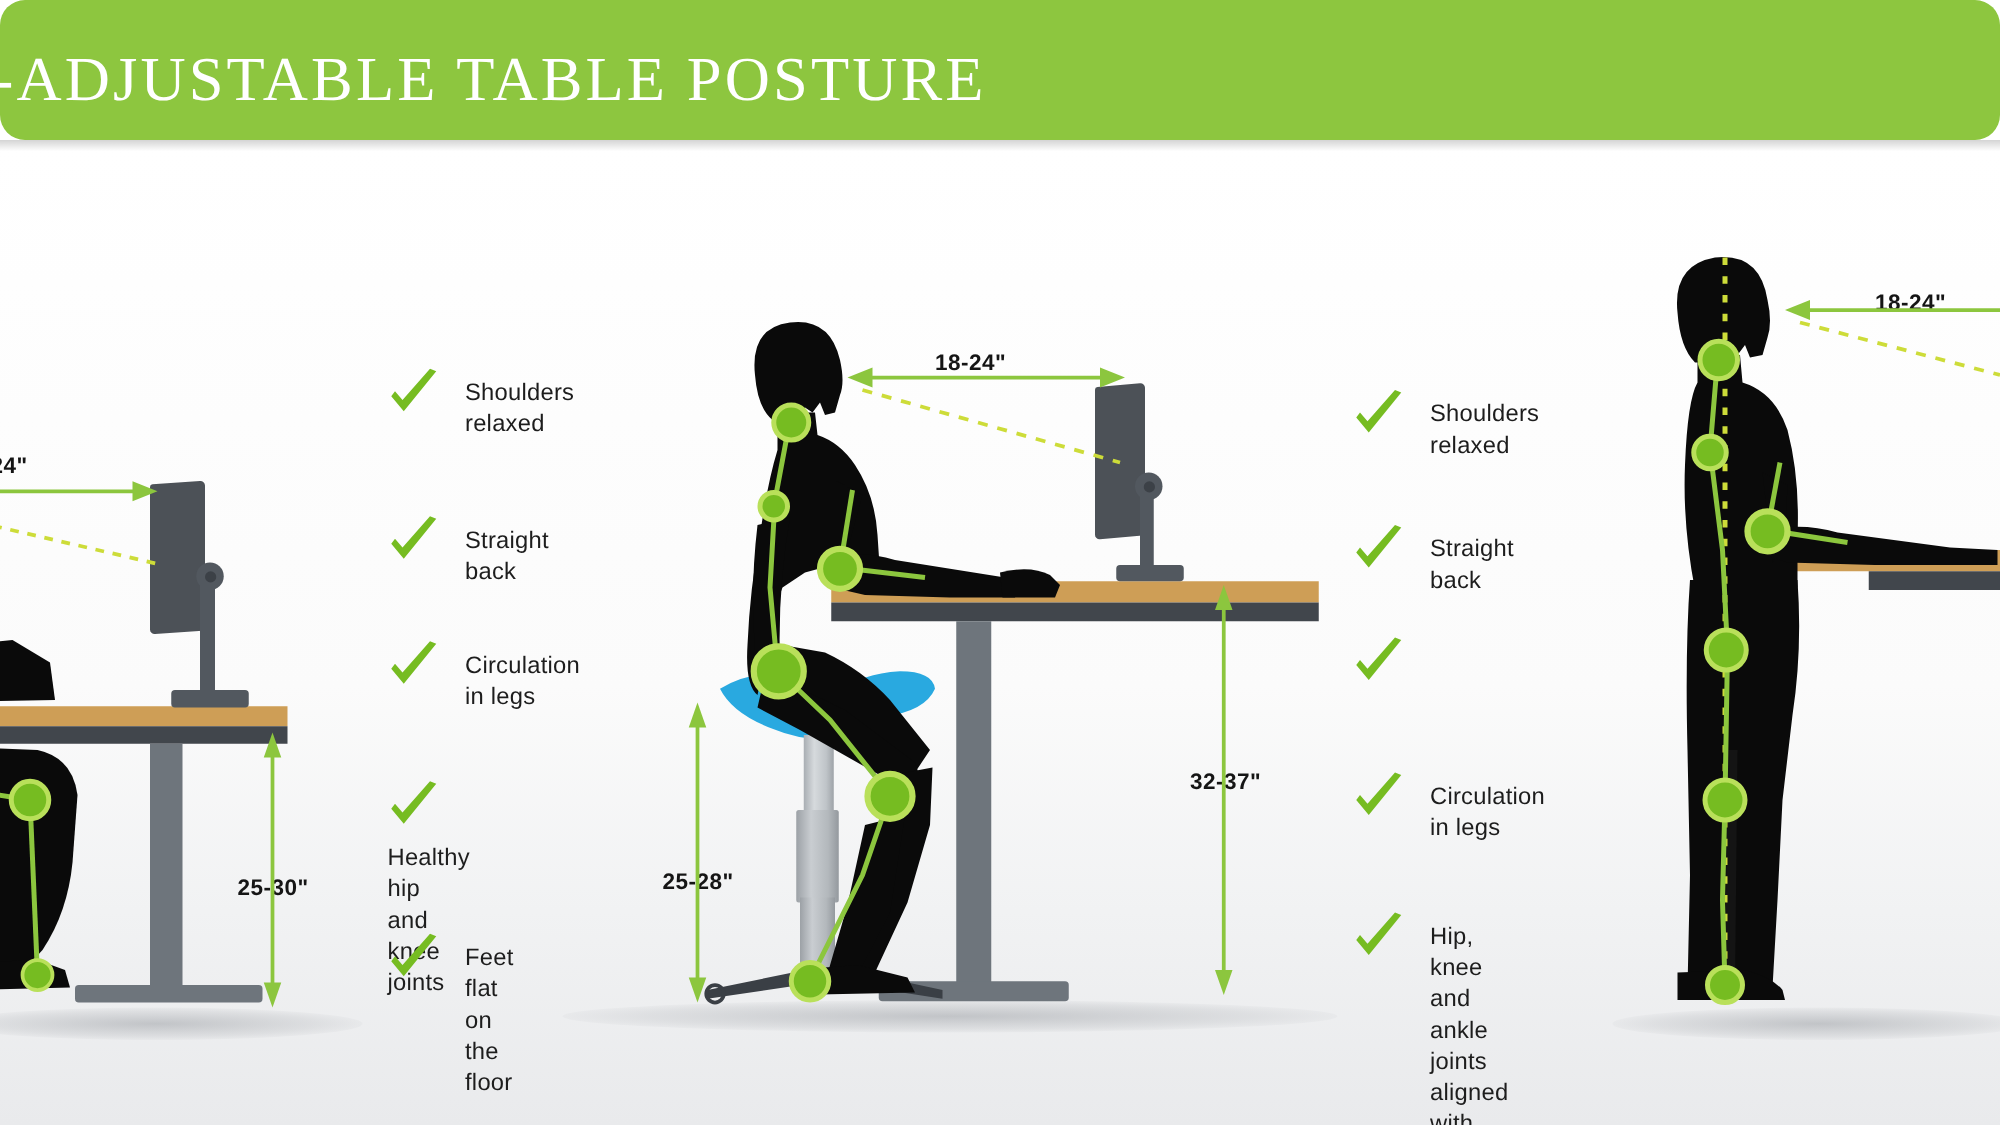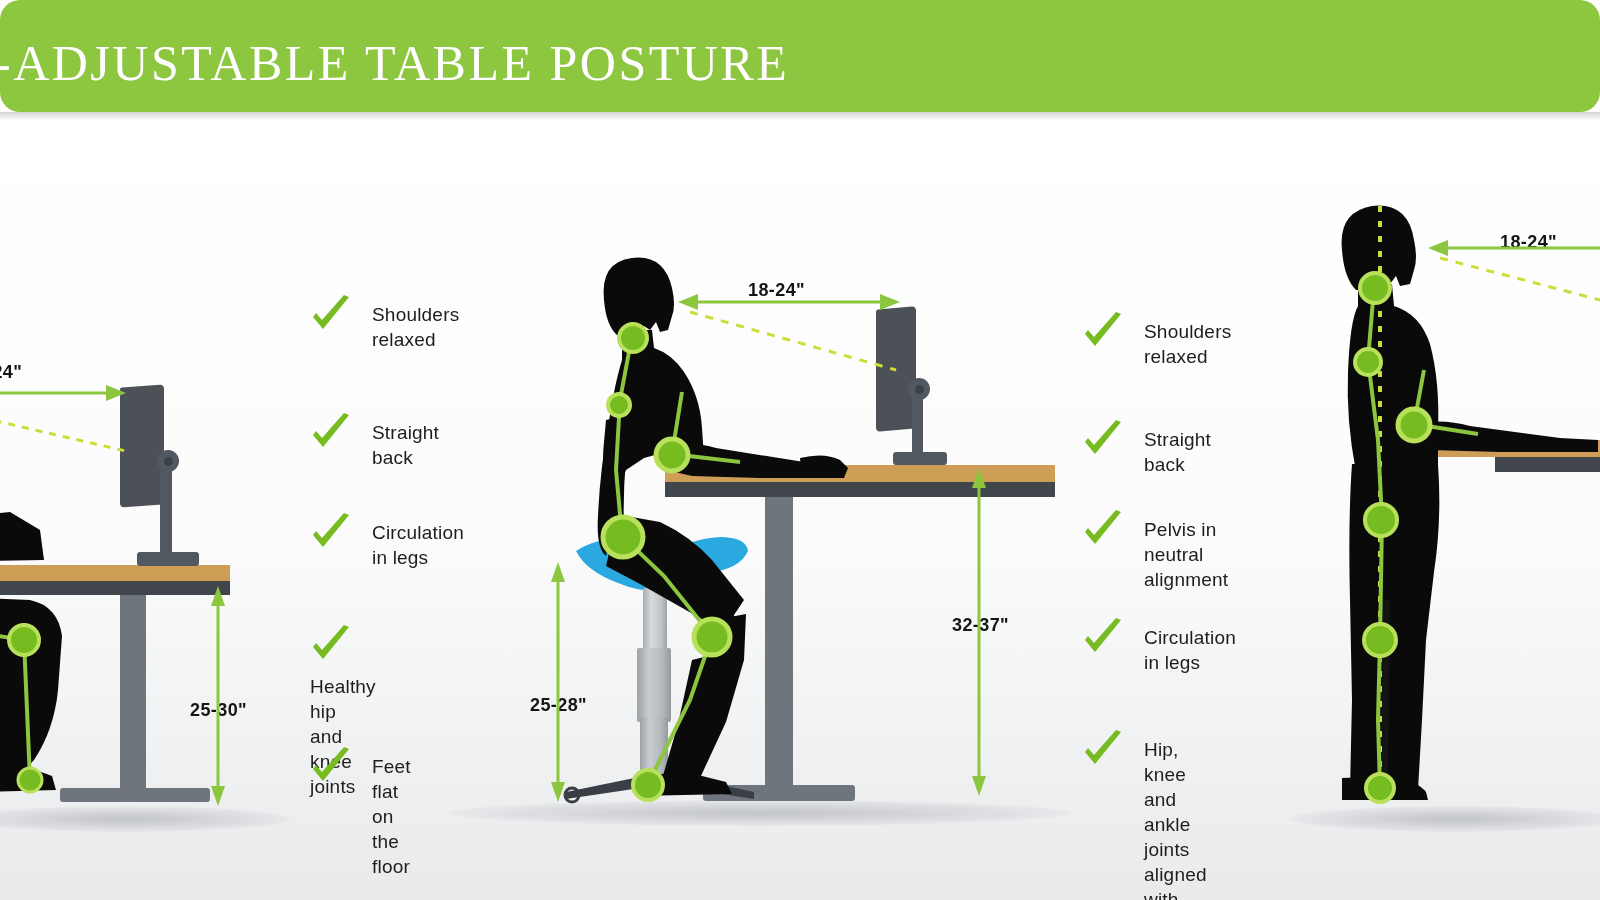--- a/index.html
+++ b/index.html
@@ -321,22 +321,20 @@
           </svg>
       </span>
       <span class="check-label">Straight back</span>
     </div>
     <div class="check-row" style="top:198px;left:0px;">
       <span class="check-mark">
         <svg width="42" height="42" viewBox="0 0 42 42">
             <path d="M3 22 L 13 34 L 39 2 L 34 0 L 12 25 L 6 18 Z" fill="#76BC21"></path>
           </svg>
       </span>
-      <span class="check-label">Pelvis in neutral
-alignment</span>
     </div>
     <div class="check-row" style="top:306px;left:0px;">
       <span class="check-mark">
         <svg width="42" height="42" viewBox="0 0 42 42">
             <path d="M3 22 L 13 34 L 39 2 L 34 0 L 12 25 L 6 18 Z" fill="#76BC21"></path>
           </svg>
       </span>
       <span class="check-label">Circulation
 in legs</span>
     </div>

